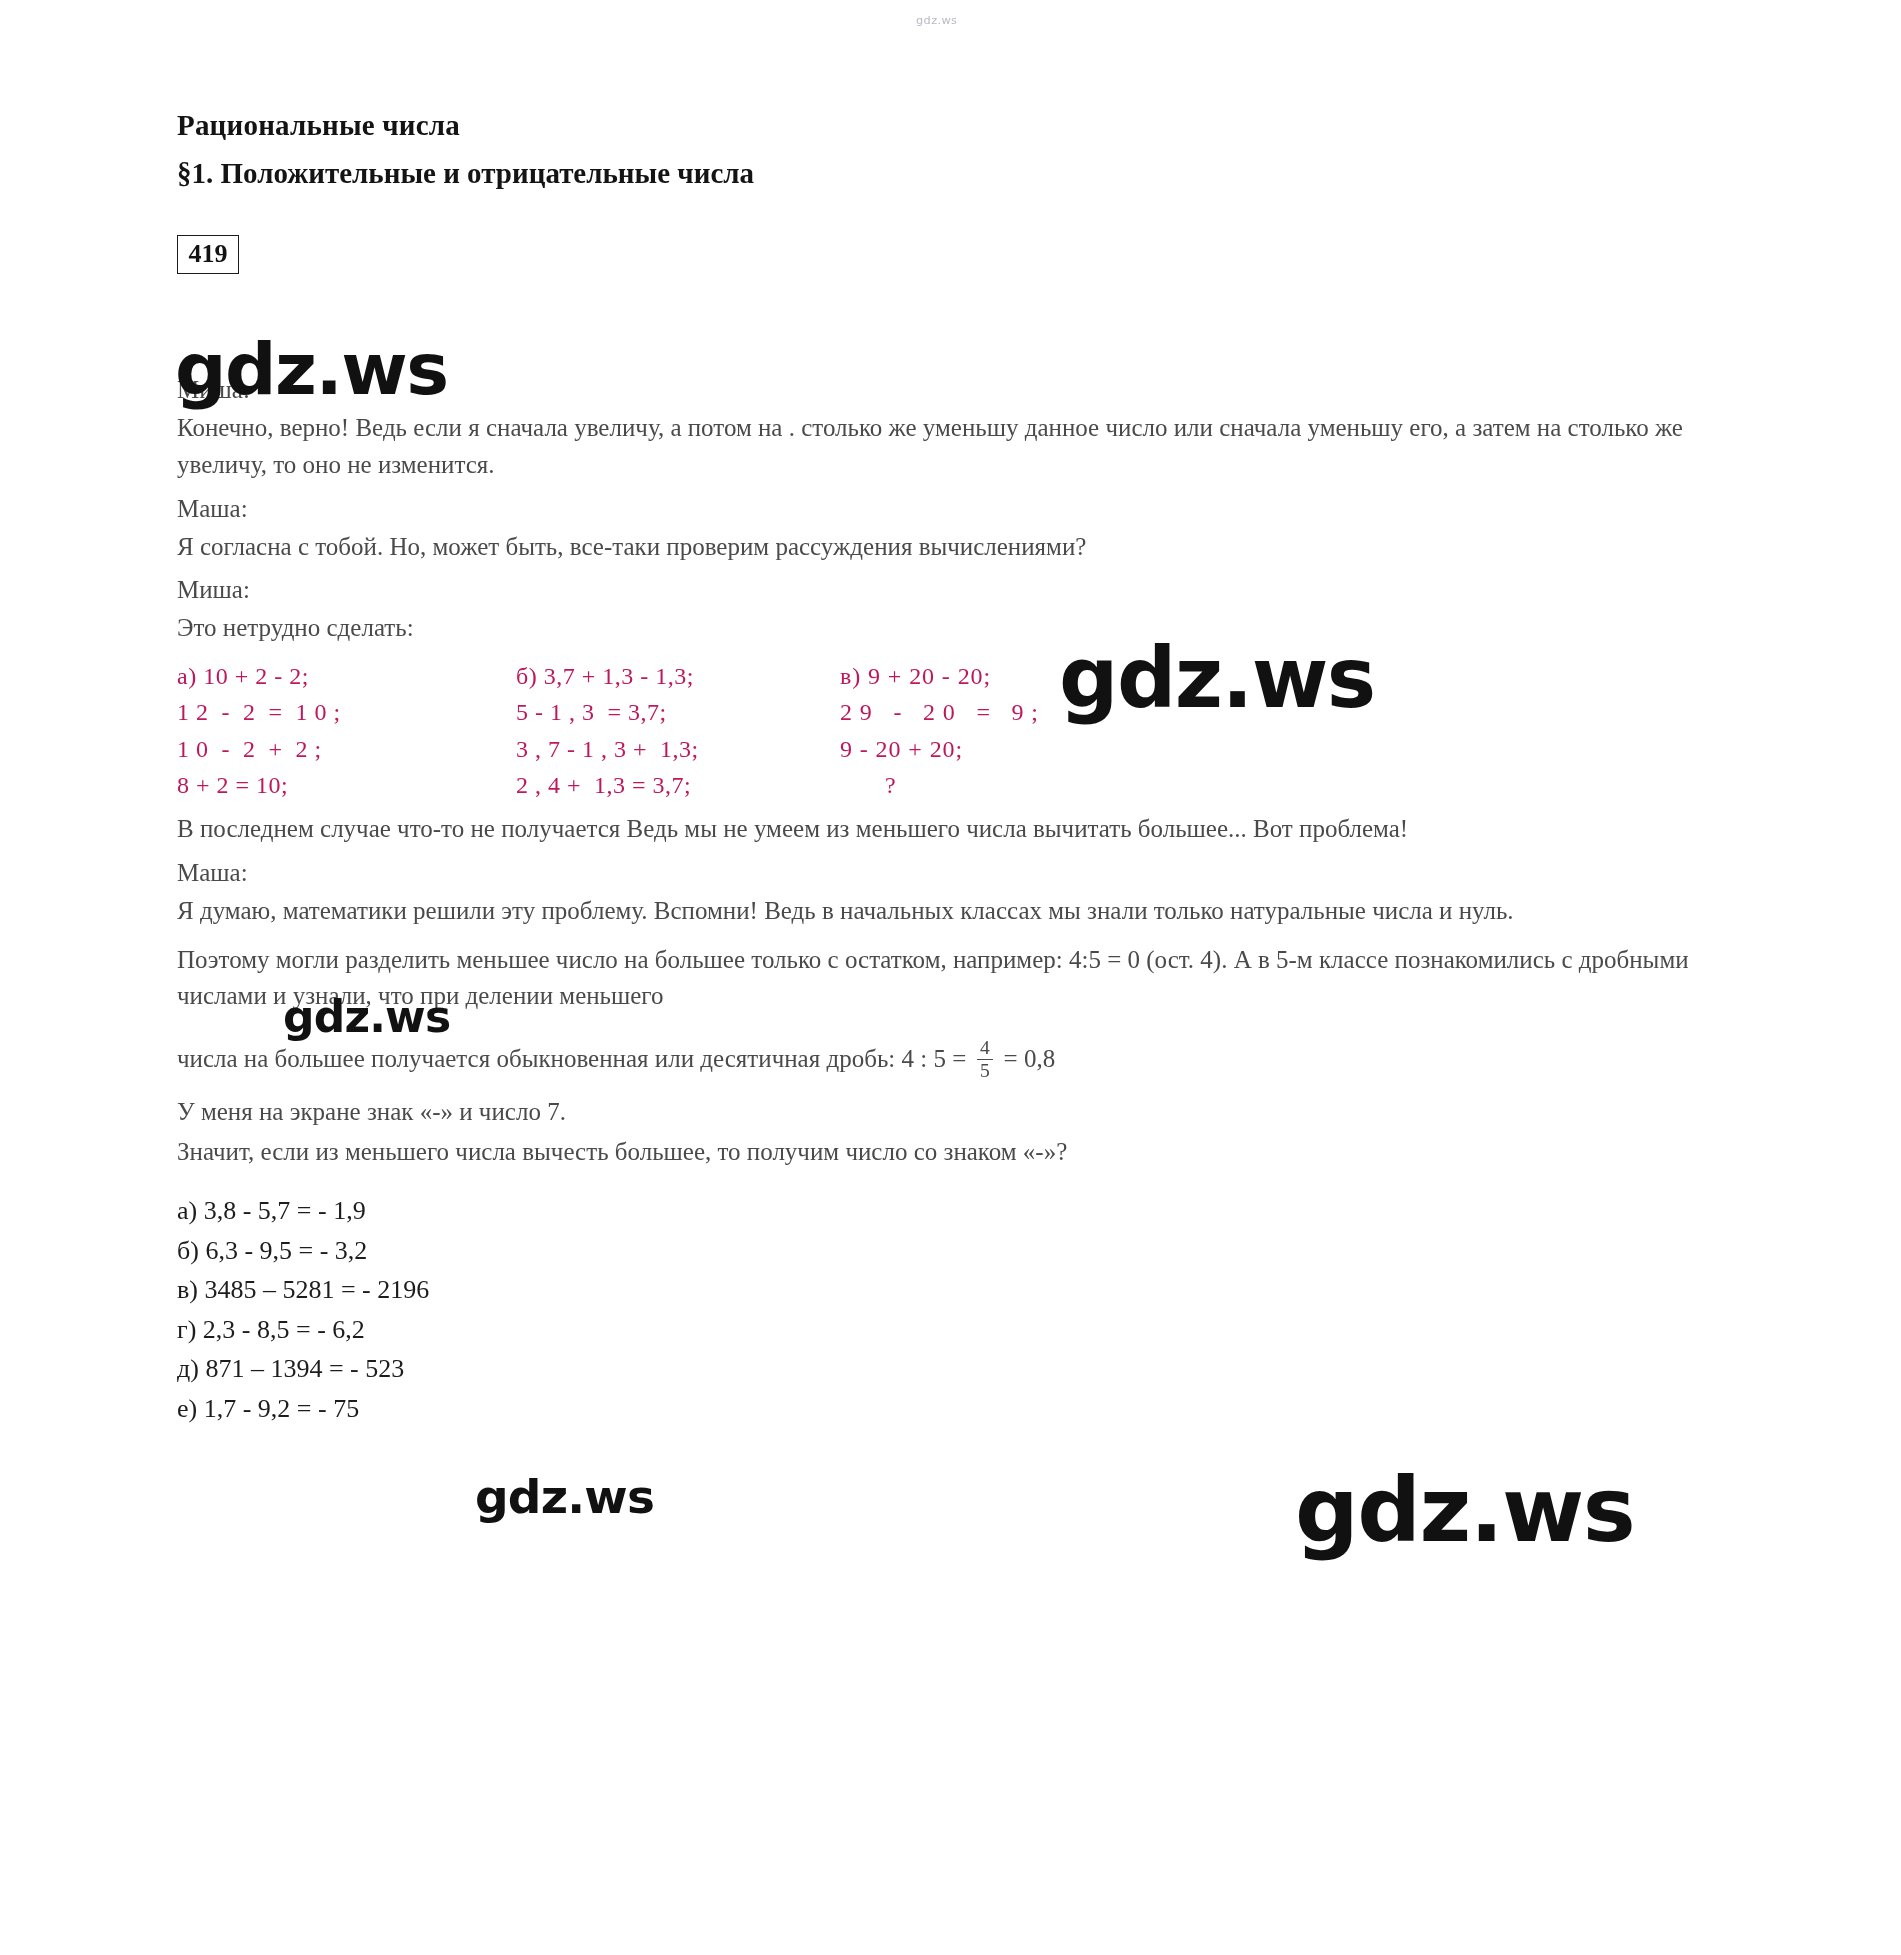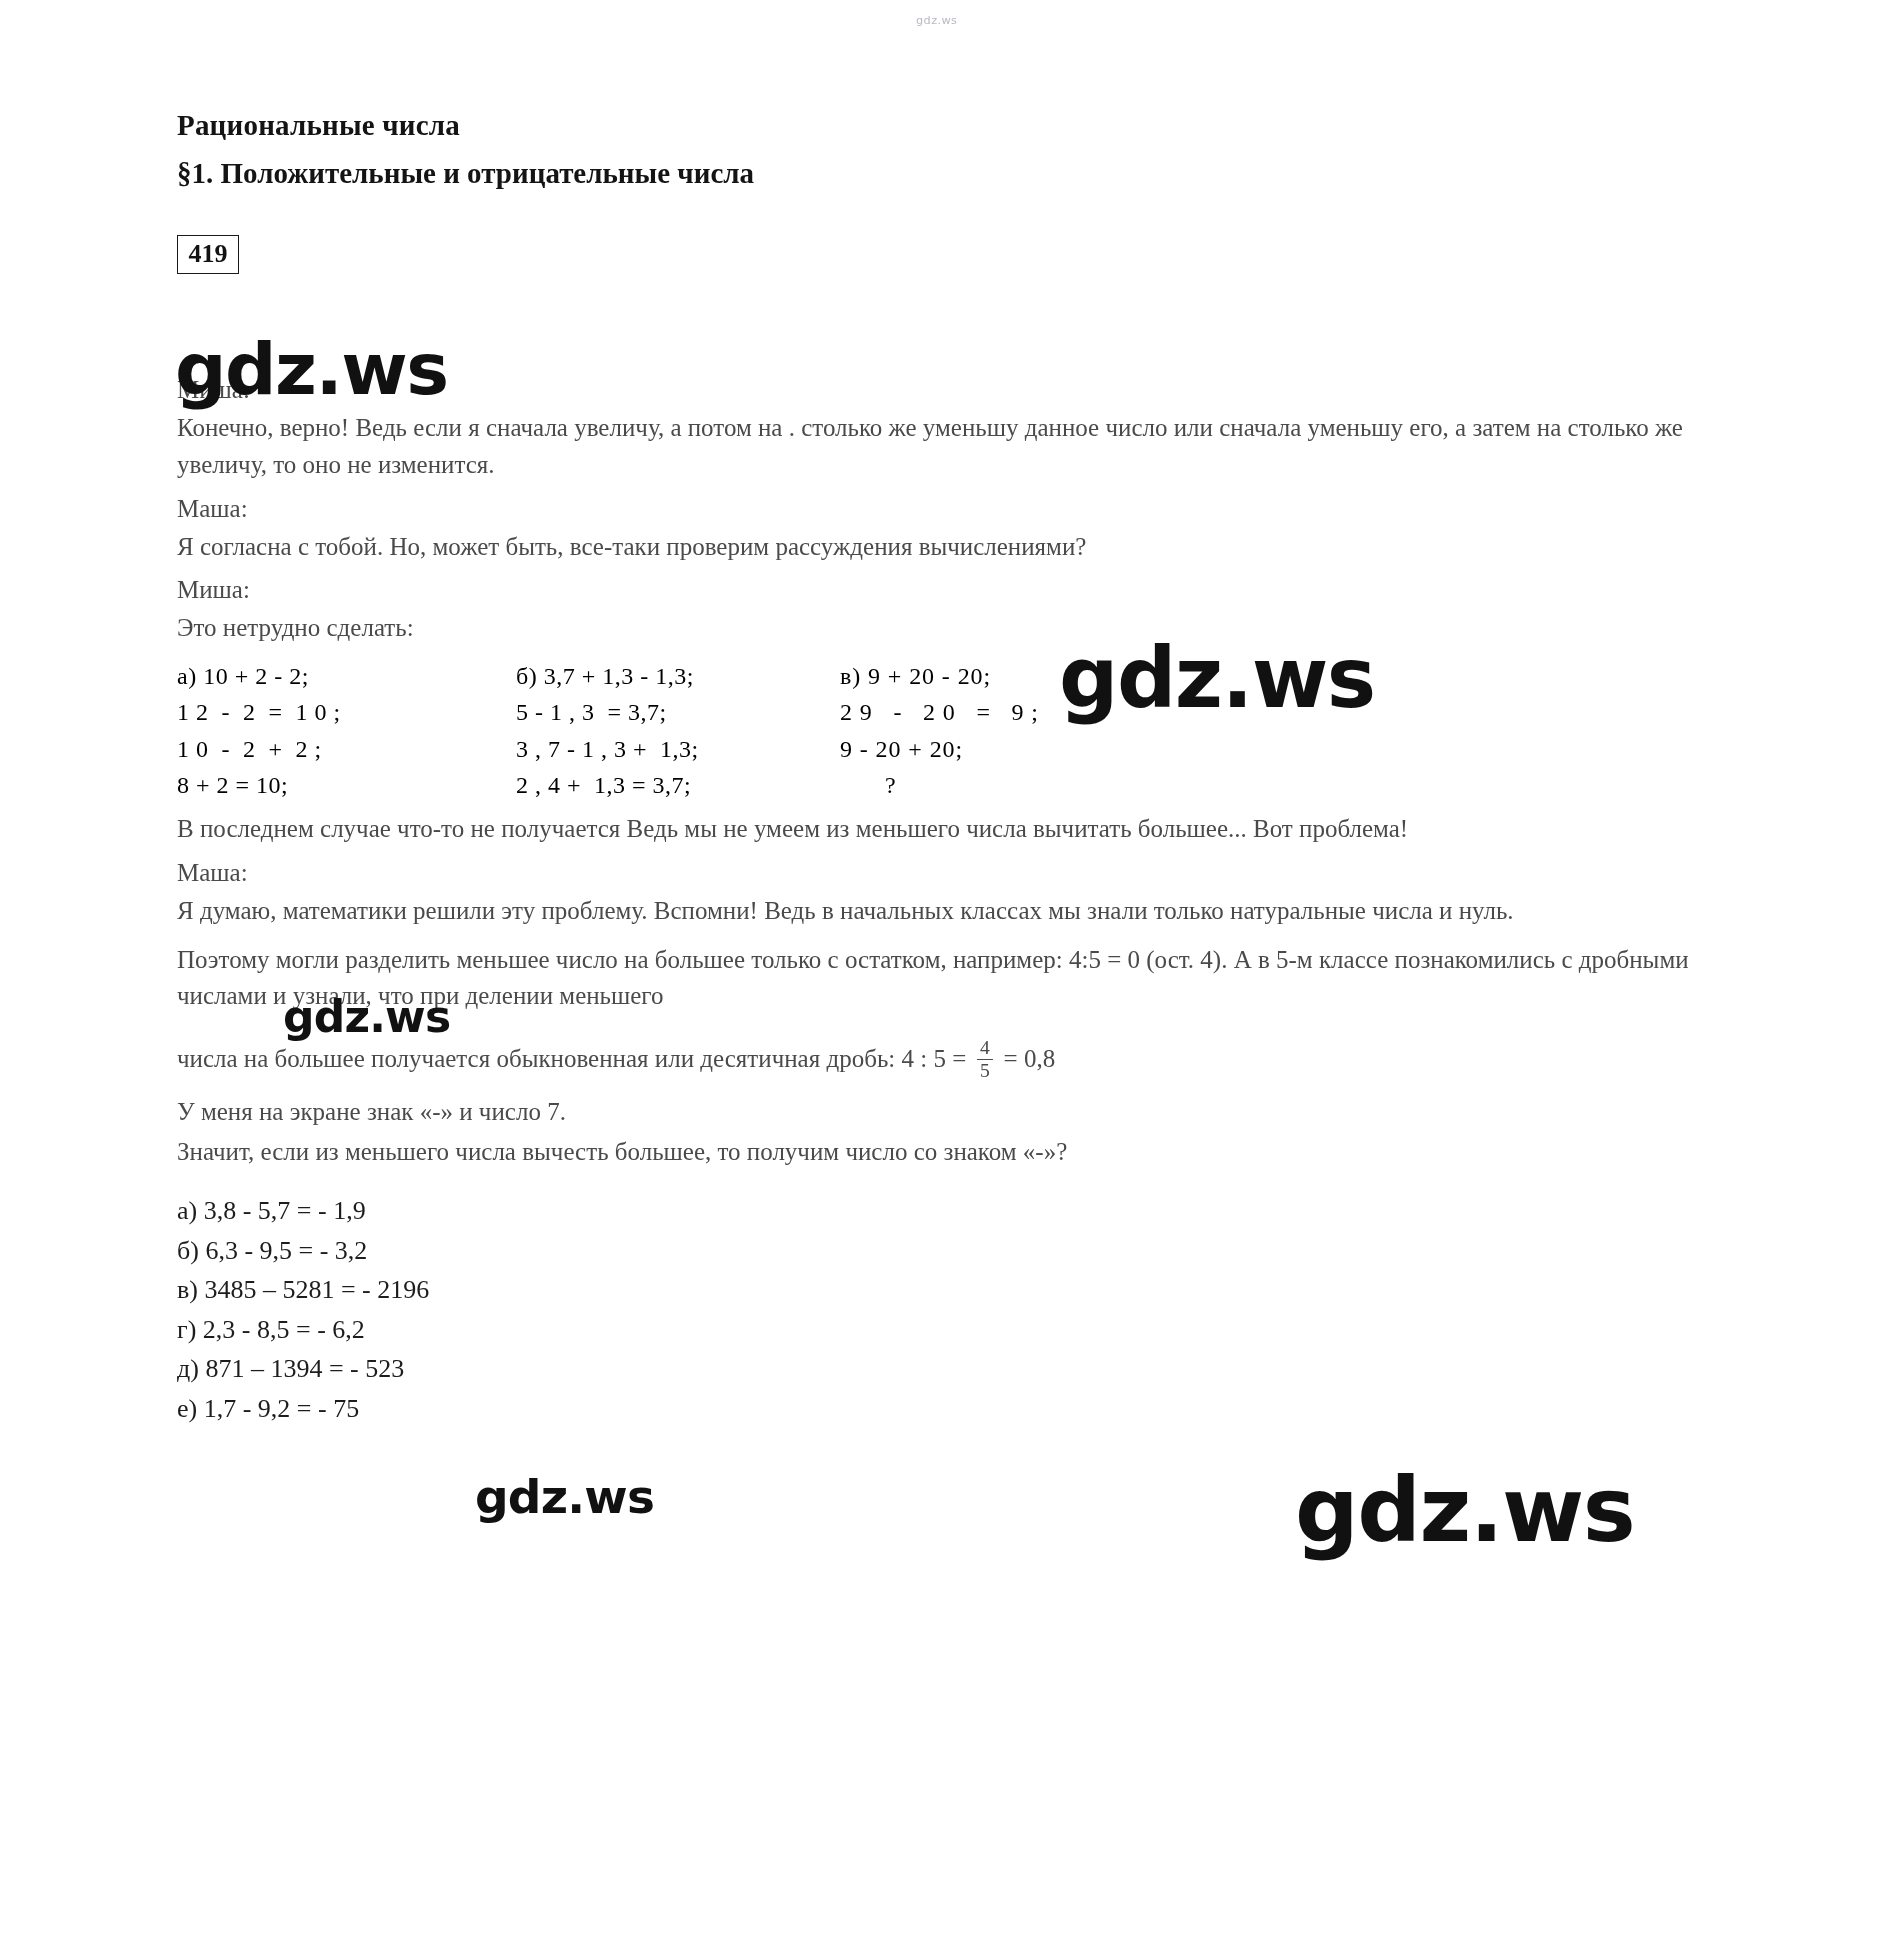--- a/index.html
+++ b/index.html
@@ -76,21 +76,21 @@
     margin: 6px 0 1.5px 0;
   }
   .calc-block {
     margin: 10.6px 0 7.5px 0;
     position: relative;
   }
   .calc-row {
     display: flex;
     font-size: 24px;
     line-height: 1.52;
-    color: #000000;
+    color: #be185d;
     letter-spacing: 0.5px;
   }
   .calc-col {
     white-space: pre;
   }
   .c1 { width: 339px; }
   .c2 { width: 324px; }
   .c3 { width: 362px; }
   .calc-row .calc-col.c3 { letter-spacing: 0.9px; }
   .frac {

